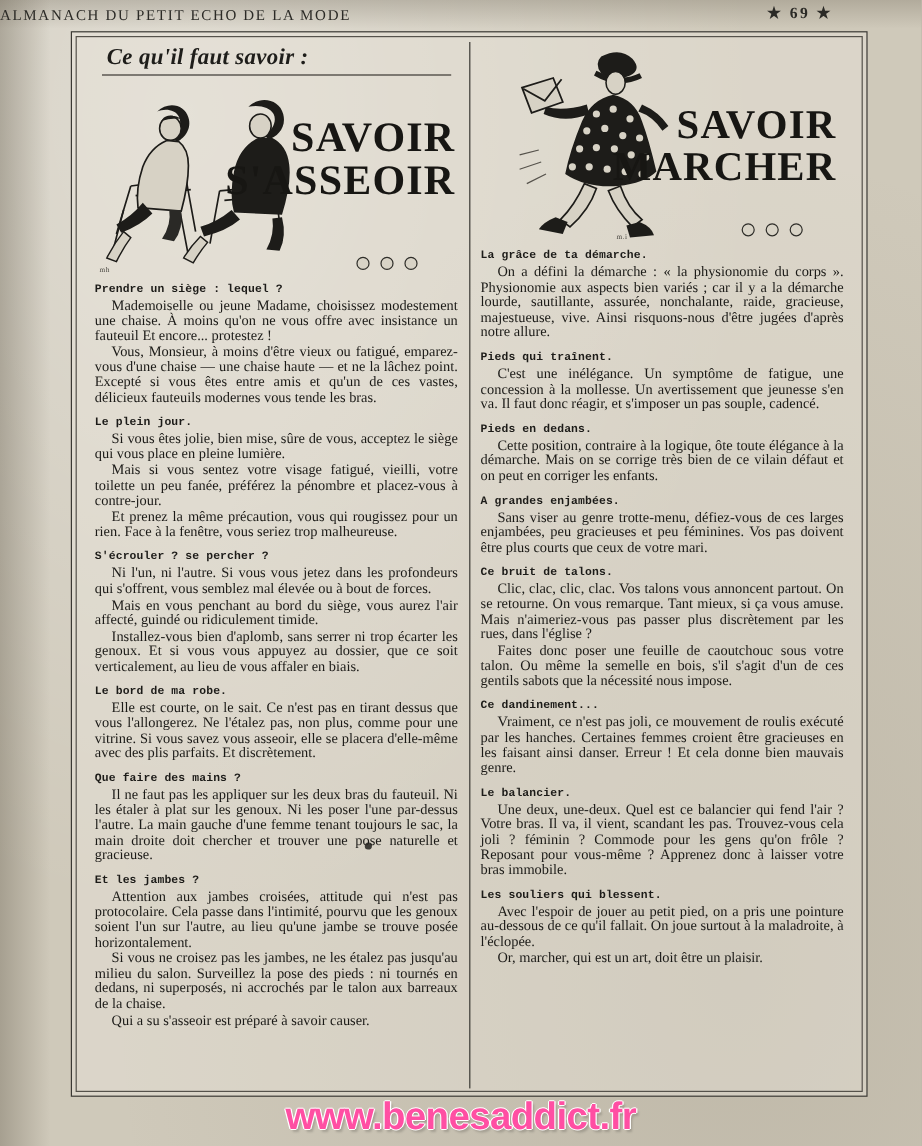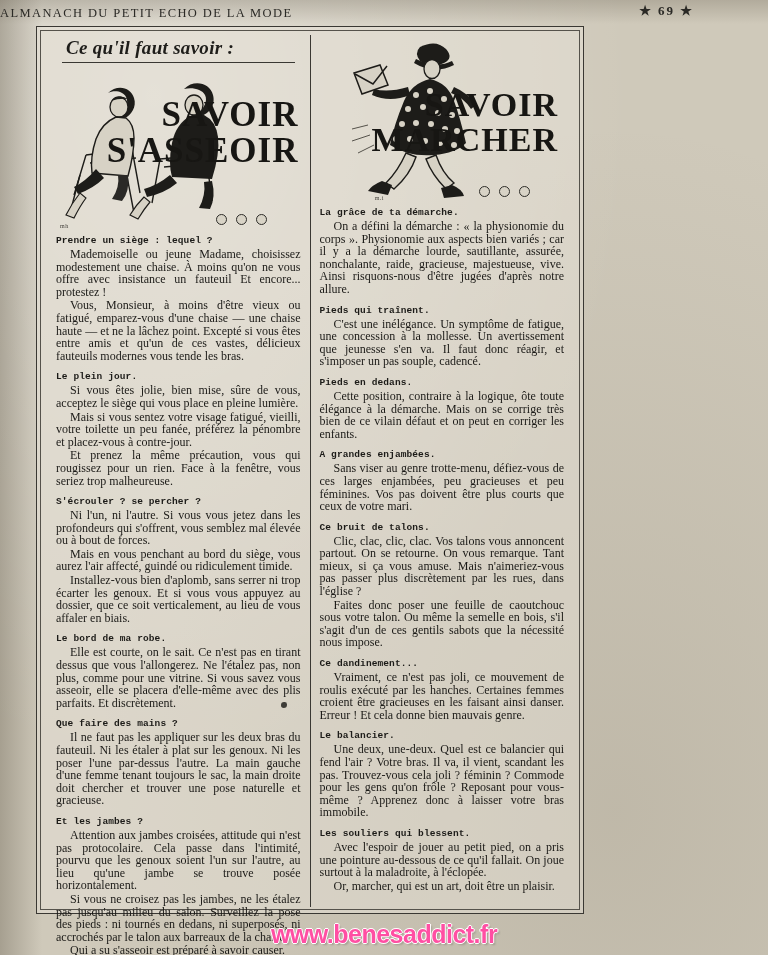--- a/index.html
+++ b/index.html
@@ -44,23 +44,23 @@
     top: 1px;
     font-size: 13px;
     letter-spacing: 2px;
     font-weight: 700;
     color: #2b2a26;
   }
 
   
   .frame {
     position: absolute;
-    left: 36px;
+    left: 59px;
     top: 26px;
-    width: 548px;
+    width: 664px;
     height: 888px;
     border: 1.2px solid #3a3833;
     box-sizing: border-box;
     background: rgba(236,232,222,0.42);
   }
   .frame-inner {
     position: absolute;
     inset: 3px;
     border: 0.8px solid #55524b;
     box-sizing: border-box;
@@ -176,21 +176,21 @@
   }
 
   
   .watermark {
     position: absolute;
     left: 0; right: 0;
     bottom: 6px;
     text-align: center;
     font-family: "Liberation Sans", sans-serif;
     font-weight: 700;
-    font-size: 25px;
+    font-size: 32px;
     letter-spacing: -0.5px;
     color: #ff4fa3;
     text-shadow:
       1px 0 0 #ffffff, -1px 0 0 #ffffff, 0 1px 0 #ffffff, 0 -1px 0 #ffffff,
       2px 2px 2px rgba(0,0,0,0.18);
   }
 
   
   .edge-left {
     position: absolute; left: 0; top: 0; bottom: 0; width: 42px;

